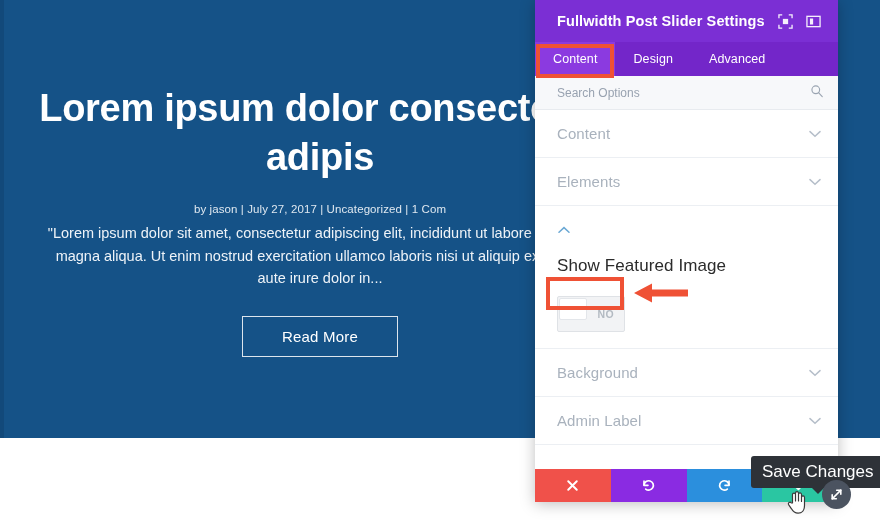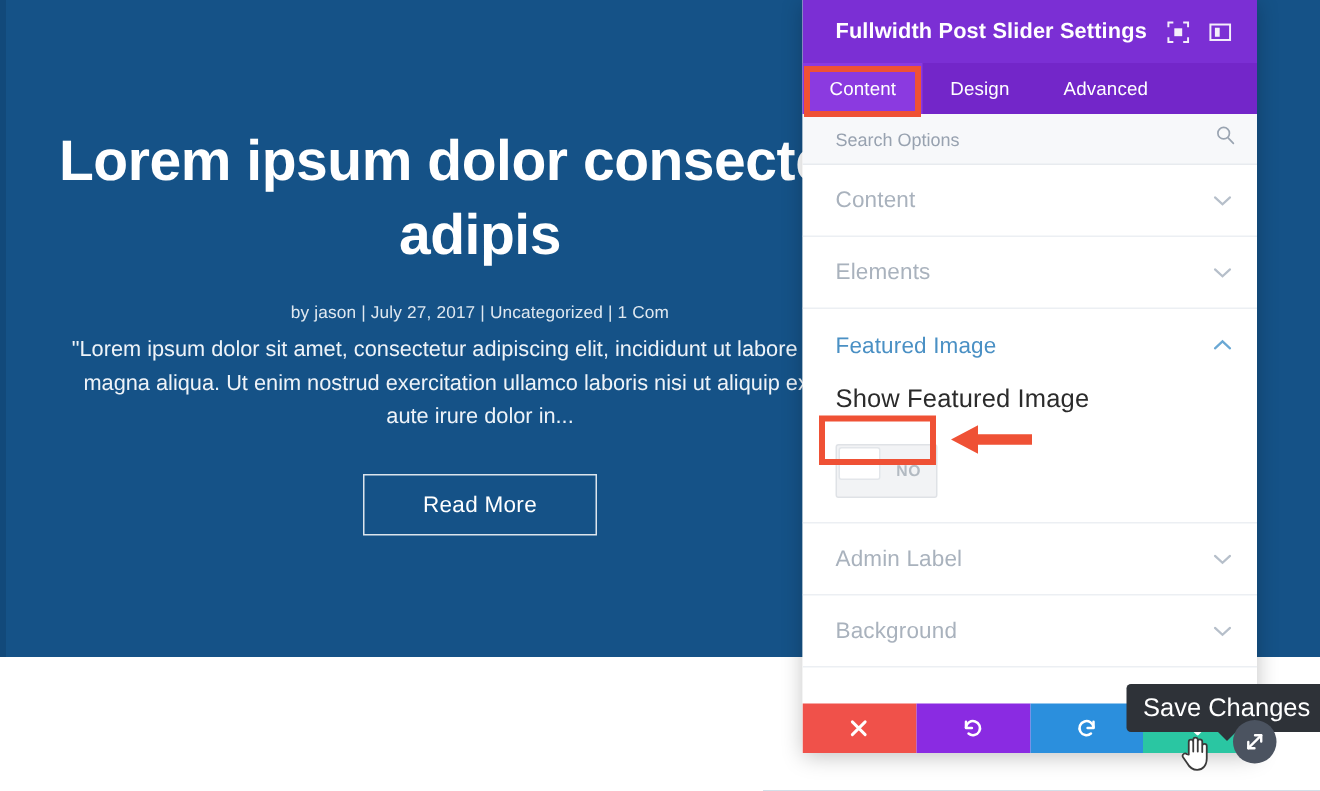--- a/index.html
+++ b/index.html
@@ -345,54 +345,53 @@
       <div class="section-row">
         <span class="section-title">Elements</span>
         <span class="chev">
           <svg width="12" height="8" viewBox="0 0 12 8">
               <path d="M1 1.6 L6 6.2 L11 1.6" fill="none" stroke="#b6bfca" stroke-width="1.5" stroke-linecap="round"></path>
             </svg>
         </span>
       </div>
 
       <div class="section-row open" style="border-bottom:none;">
-        <span class="section-title">Featured Image</span>
         <span class="chev">
           <svg width="12" height="8" viewBox="0 0 12 8">
               <path d="M1 6.2 L6 1.6 L11 6.2" fill="none" stroke="#6aa8d4" stroke-width="1.5" stroke-linecap="round"></path>
             </svg>
         </span>
       </div>
 
       <div class="section-content">
         <div class="field-label">Show Featured Image</div>
         <div class="toggle">
           <span class="toggle-knob"></span>
           <span class="toggle-text">NO</span>
         </div>
+      </div>
+
+      <div class="section-row">
+        <span class="section-title">Background</span>
+        <span class="chev">
+          <svg width="12" height="8" viewBox="0 0 12 8">
+              <path d="M1 1.6 L6 6.2 L11 1.6" fill="none" stroke="#b6bfca" stroke-width="1.5" stroke-linecap="round"></path>
+            </svg>
+        </span>
       </div>
 
       <div class="section-row">
         <span class="section-title">Admin Label</span>
         <span class="chev">
           <svg width="12" height="8" viewBox="0 0 12 8">
               <path d="M1 1.6 L6 6.2 L11 1.6" fill="none" stroke="#b6bfca" stroke-width="1.5" stroke-linecap="round"></path>
             </svg>
         </span>
       </div>
 
-      <div class="section-row">
-        <span class="section-title">Background</span>
-        <span class="chev">
-          <svg width="12" height="8" viewBox="0 0 12 8">
-              <path d="M1 1.6 L6 6.2 L11 1.6" fill="none" stroke="#b6bfca" stroke-width="1.5" stroke-linecap="round"></path>
-            </svg>
-        </span>
-      </div>
-
     </div>
 
     <div class="modal-footer">
       <div class="footer-btn fb-discard">
         <svg width="13" height="13" viewBox="0 0 14 14">
           <path d="M2.4 2.4 L11.6 11.6 M11.6 2.4 L2.4 11.6" stroke="#ffffff" stroke-width="2.1" stroke-linecap="round"></path>
         </svg>
       </div>
       <div class="footer-btn fb-undo">
         <svg width="15" height="15" viewBox="0 0 16 16">

